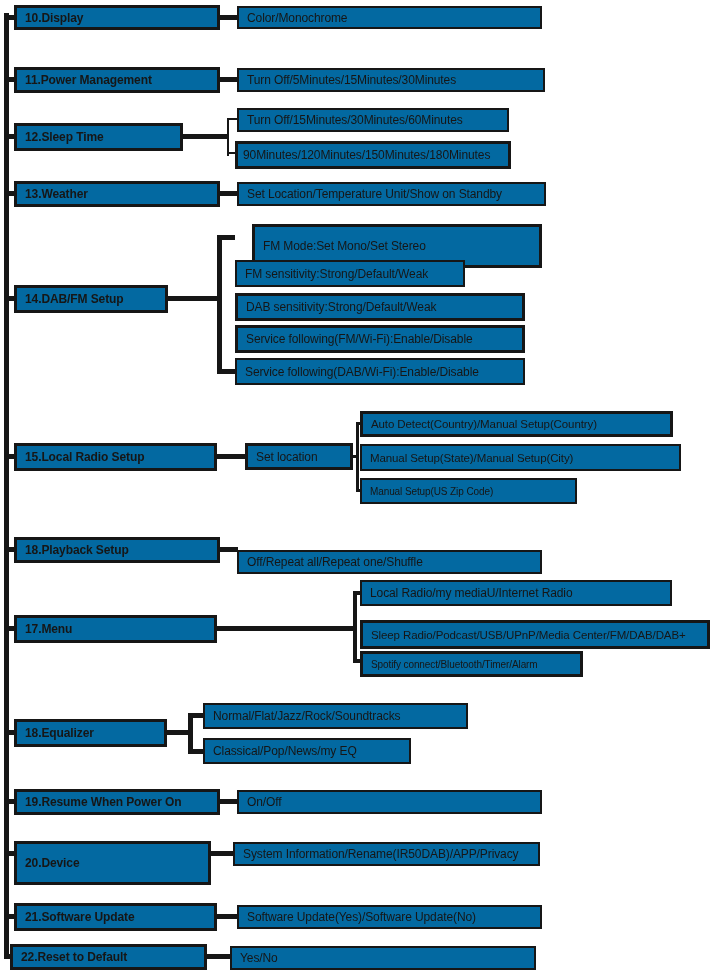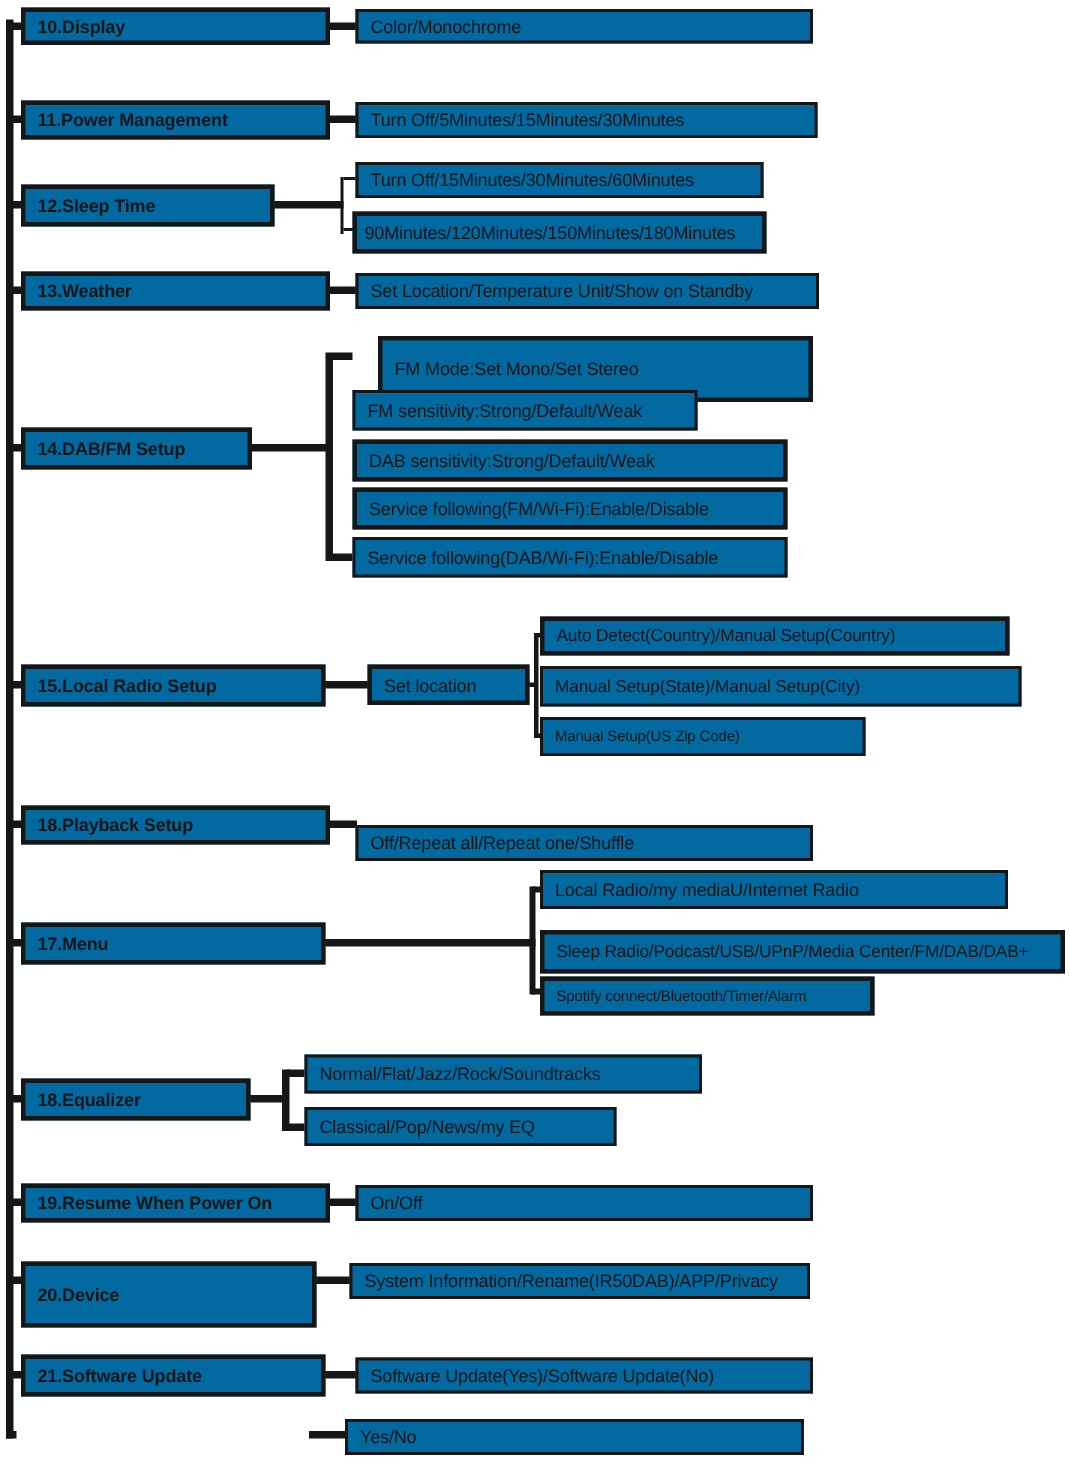--- a/index.html
+++ b/index.html
@@ -74,20 +74,21 @@
   <div class="bx b3 bold" style="left:14px;top:123px;width:169px;height:28px;">12.Sleep Time</div>
   <div class="bx b3 bold" style="left:14px;top:181px;width:206px;height:26px;">13.Weather</div>
   <div class="bx b3 bold" style="left:14px;top:285px;width:154px;height:28px;text-align:right;">14.DAB/FM Setup</div>
   <div class="bx b3 bold" style="left:14px;top:443px;width:203px;height:28px;">15.Local Radio Setup</div>
   <div class="bx b3 bold" style="left:14px;top:537px;width:206px;height:26px;">18.Playback Setup</div>
   <div class="bx b3 bold" style="left:14px;top:615px;width:203px;height:28px;">17.Menu</div>
   <div class="bx b3 bold" style="left:14px;top:719px;width:153px;height:28px;">18.Equalizer</div>
   <div class="bx b3 bold" style="left:14px;top:789px;width:206px;height:26px;">19.Resume When Power On</div>
   <div class="bx b3 bold" style="left:14px;top:841px;width:197px;height:44px;">20.Device</div>
   <div class="bx b3 bold" style="left:14px;top:903px;width:203px;height:28px;">21.Software Update</div>
+  <div class="bx b3 bold" style="left:10px;top:944px;width:197px;height:26px;">22.Reset to Default</div>
 
   <div class="bx" style="left:237px;top:6px;width:305px;height:23px;">Color/Monochrome</div>
   <div class="bx" style="left:237px;top:68px;width:308px;height:24px;">Turn Off/5Minutes/15Minutes/30Minutes</div>
   <div class="bx" style="left:237px;top:108px;width:272px;height:24px;">Turn Off/15Minutes/30Minutes/60Minutes</div>
   <div class="bx b3" style="left:235px;top:141px;width:276px;height:28px;padding-left:5px;">90Minutes/120Minutes/150Minutes/180Minutes</div>
   <div class="bx" style="left:237px;top:182px;width:309px;height:24px;">Set Location/Temperature Unit/Show on Standby</div>
   <div class="bx b3" style="left:252px;top:224px;width:290px;height:44px;">FM Mode:Set Mono/Set Stereo</div>
   <div class="bx" style="left:235px;top:260px;width:230px;height:27px;">FM sensitivity:Strong/Default/Weak</div>
   <div class="bx b3" style="left:235px;top:325px;width:290px;height:28px;">Service following(FM/Wi-Fi):Enable/Disable</div>
   <div class="bx b3" style="left:235px;top:293px;width:290px;height:28px;">DAB sensitivity:Strong/Default/Weak</div>

